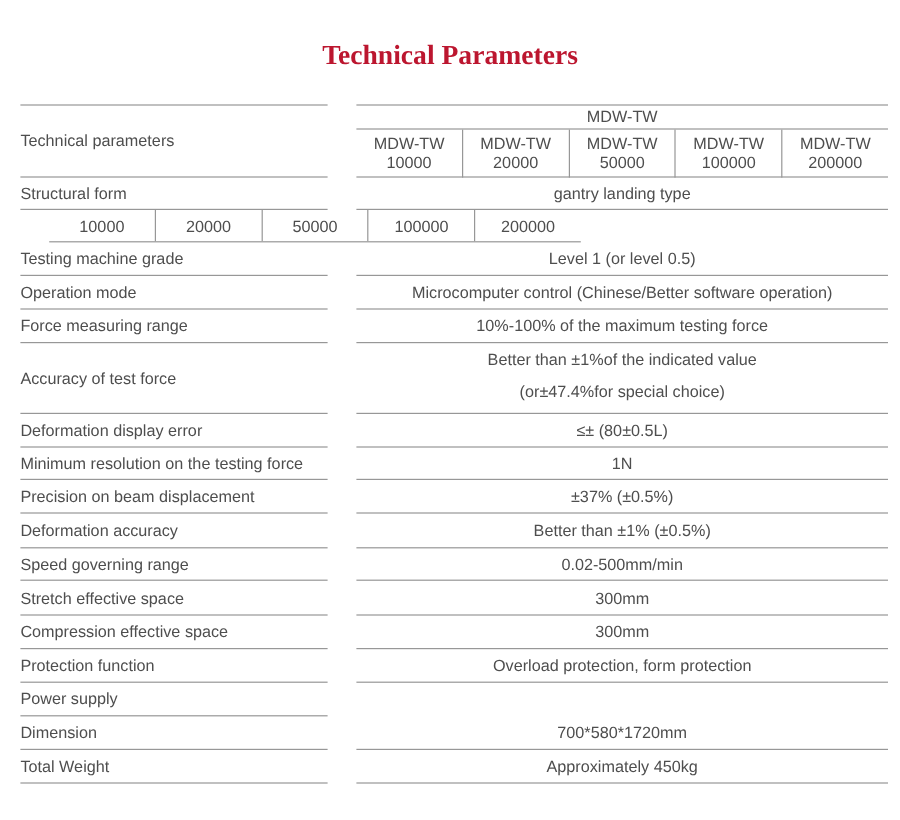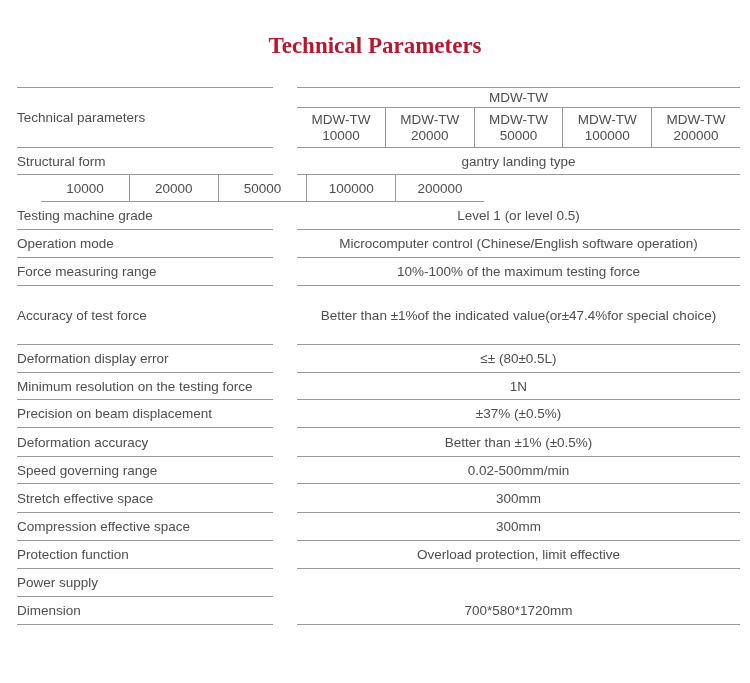--- a/index.html
+++ b/index.html
@@ -73,23 +73,23 @@
   .cell {
     flex: 1 1 0;
     display: flex;
     align-items: center;
     justify-content: center;
     text-align: center;
   }
   .cell + .cell { border-left: 1px solid var(--color-line); }
   .two-line {
     display: flex;
-    flex-direction: row;
-    align-items: center;
-    justify-content: center;
+    flex-direction: column;
+    align-items: center;
+    justify-content: flex-start;
     text-align: center;
     line-height: 27px;
   }
 </style>
 </head>
 <body>
 
 <div class="page">
 
   <h1 class="title">Technical Parameters</h1>
@@ -145,21 +145,21 @@
 
     <div class="row" style="height:28px">
       <div class="lbl">Testing machine grade</div>
       <div class="gap"></div>
       <div class="right merged">Level 1 (or level 0.5)</div>
     </div>
 
     <div class="row" style="height:28px">
       <div class="lbl">Operation mode</div>
       <div class="gap"></div>
-      <div class="right merged">Microcomputer control (Chinese/English software operation)</div>
+      <div class="right merged">Microcomputer control (Chinese/Better software operation)</div>
     </div>
 
     <div class="row" style="height:28px">
       <div class="lbl">Force measuring range</div>
       <div class="gap"></div>
       <div class="right merged">10%-100% of the maximum testing force</div>
     </div>
 
     <div class="row" style="height:59px">
       <div class="lbl">Accuracy of test force</div>
@@ -208,29 +208,34 @@
 
     <div class="row" style="height:28px">
       <div class="lbl">Compression effective space</div>
       <div class="gap"></div>
       <div class="right merged">300mm</div>
     </div>
 
     <div class="row" style="height:28px">
       <div class="lbl">Protection function</div>
       <div class="gap"></div>
-      <div class="right merged">Overload protection, limit effective</div>
+      <div class="right merged">Overload protection, form protection</div>
     </div>
 
     <div class="row" style="height:28px">
       <div class="lbl">Power supply</div>
       <div class="gap"></div>
     </div>
 
     <div class="row" style="height:28px">
       <div class="lbl">Dimension</div>
       <div class="gap"></div>
       <div class="right merged">700*580*1720mm</div>
     </div>
 
+    <div class="row" style="height:28px">
+      <div class="lbl">Total Weight</div>
+      <div class="gap"></div>
+      <div class="right merged">Approximately 450kg</div>
+    </div>
 
   </div>
 </div>
 
 </body></html>

